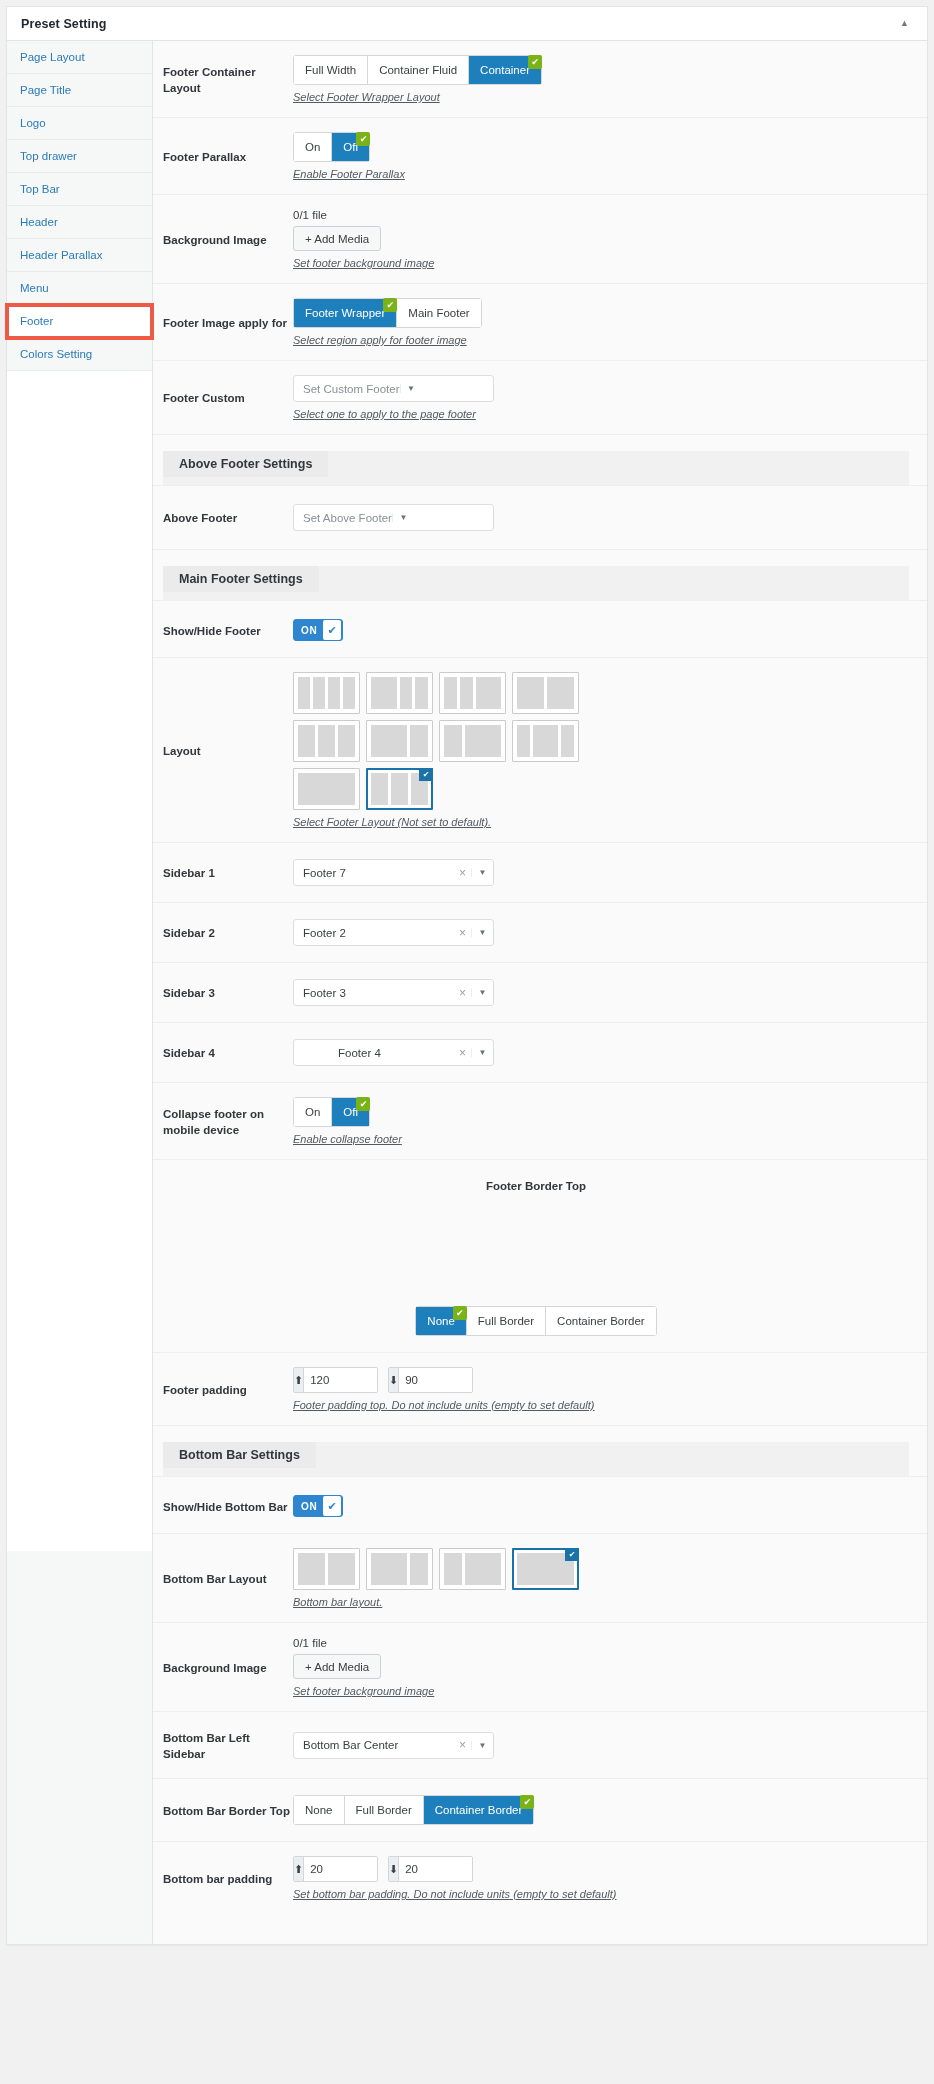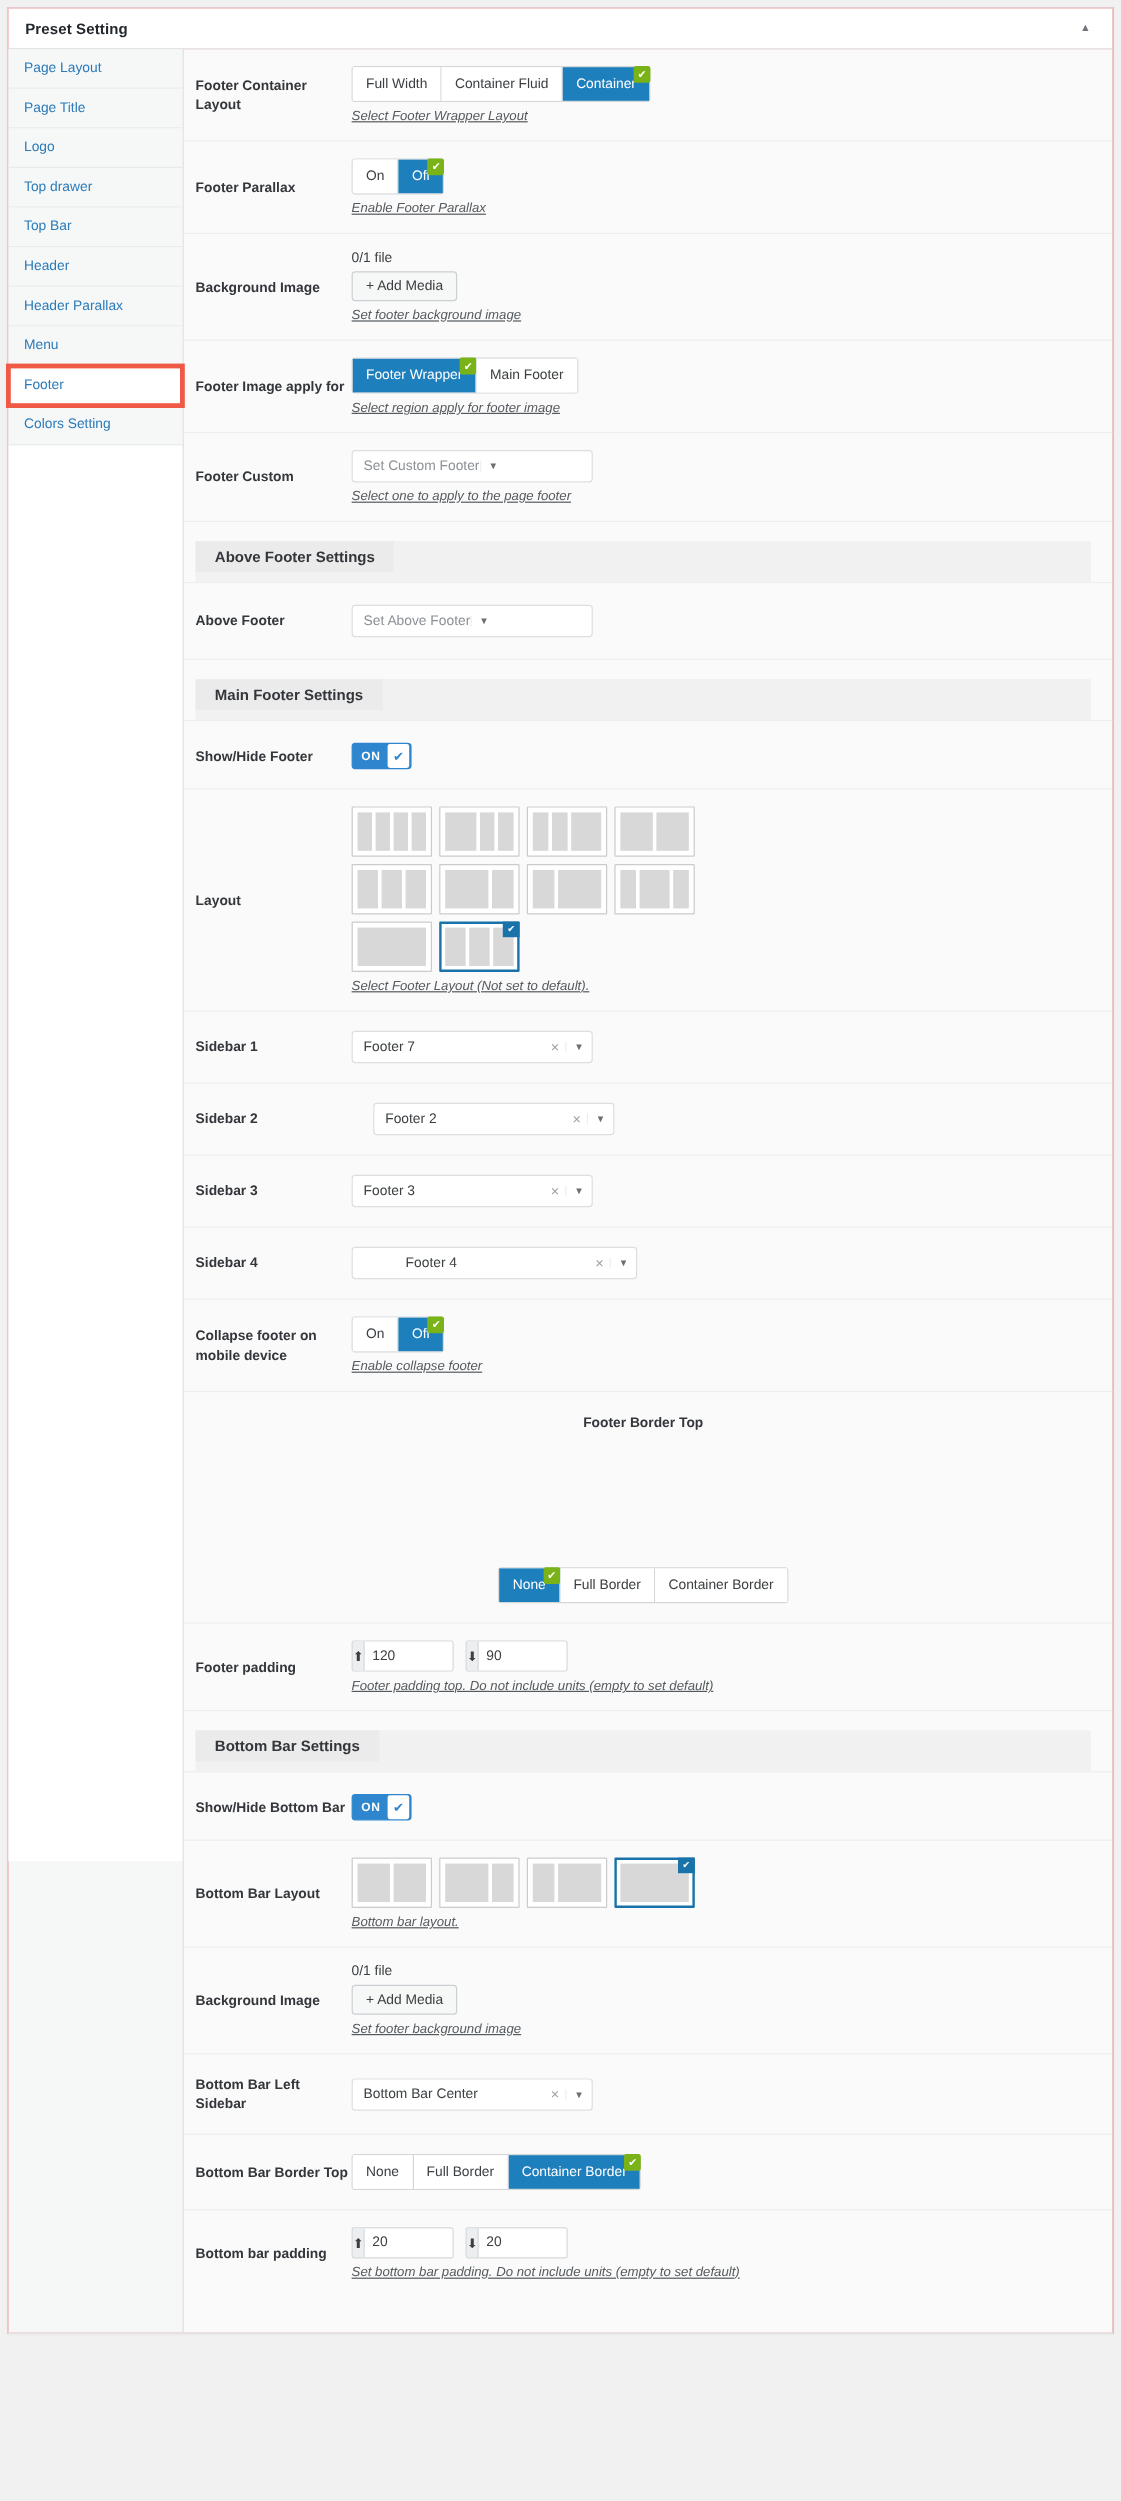--- a/index.html
+++ b/index.html
@@ -509,21 +509,21 @@
         <div class="row" style="padding-top:16px;padding-bottom:16px;">
           <div class="row-label">Sidebar 1</div>
           <div class="row-field">
             <div class="sel filled bordered-arrow" style="width:201px;">
               <span>Footer 7</span>
               <span class="clear">×</span>
               <span class="arrow">▼</span>
             </div>
           </div>
         </div>
-        <div class="row" style="padding-top:16px;padding-bottom:16px;gap:18px;">
+        <div class="row" style="padding-top:16px;padding-bottom:16px;">
           <div class="row-label">Sidebar 2</div>
           <div class="row-field">
             <div class="sel filled bordered-arrow" style="width:201px;">
               <span>Footer 2</span>
               <span class="clear">×</span>
               <span class="arrow">▼</span>
             </div>
           </div>
         </div>
         <div class="row" style="padding-top:16px;padding-bottom:16px;">
@@ -532,21 +532,21 @@
             <div class="sel filled bordered-arrow" style="width:201px;">
               <span>Footer 3</span>
               <span class="clear">×</span>
               <span class="arrow">▼</span>
             </div>
           </div>
         </div>
         <div class="row" style="padding-top:16px;padding-bottom:16px;">
           <div class="row-label">Sidebar 4</div>
           <div class="row-field">
-            <div class="sel filled bordered-arrow" style="width:238px;padding-left:44px;">
+            <div class="sel filled bordered-arrow" style="width:201px;padding-left:44px;">
               <span>Footer 4</span>
               <span class="clear">×</span>
               <span class="arrow">▼</span>
             </div>
           </div>
         </div>
 
         <div class="row">
           <div class="row-label">Collapse footer on mobile device</div>
           <div class="row-field">

